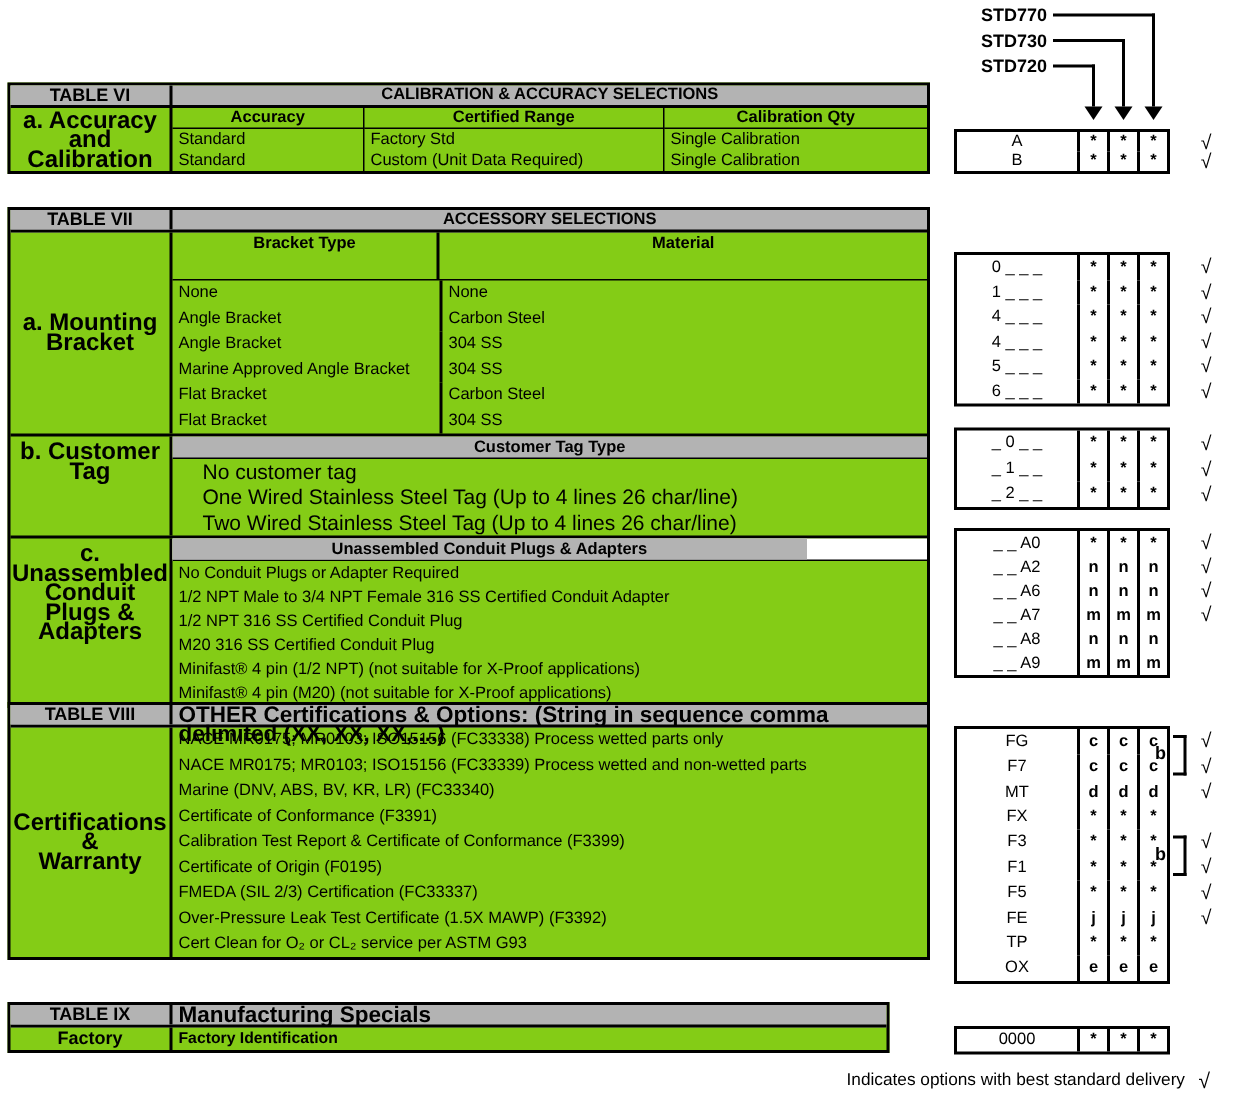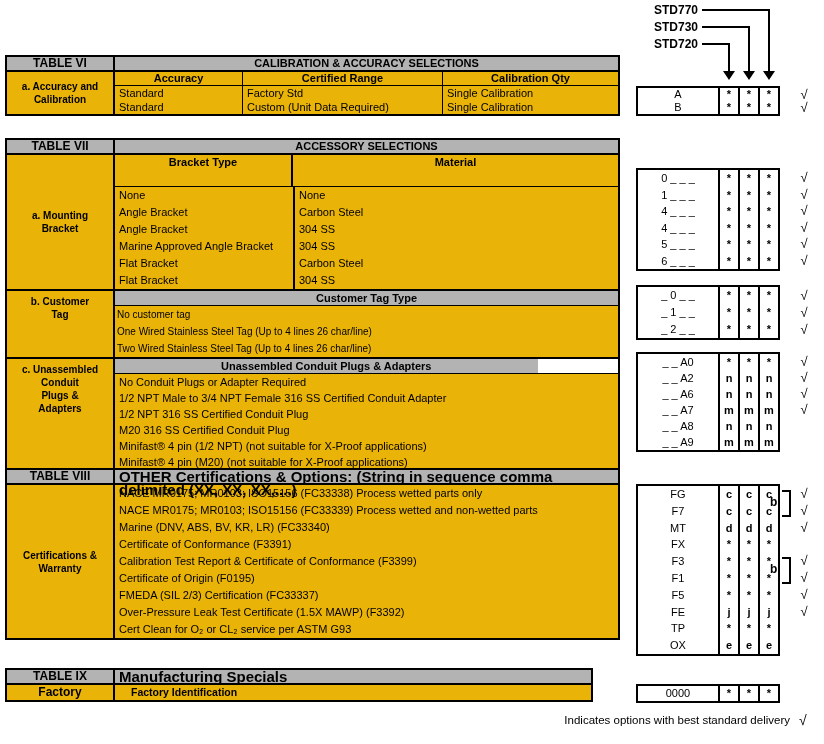--- a/index.html
+++ b/index.html
@@ -1,27 +1,27 @@
 <!DOCTYPE html>
 <html><head>
 <meta charset="utf-8">
 <style>
   *{margin:0;padding:0;box-sizing:border-box}
   html,body{background:#fff}
   body{width:824px;height:744px;position:relative;font-family:"Liberation Sans",sans-serif;color:#000;overflow:hidden}
 
   
-  .tbl{position:absolute;border:2px solid #000;background:#eab308}
+  .tbl{position:absolute;border:2px solid #000;background:#84cc16}
   .hdr{display:flex;height:15px;border-bottom:2px solid #000;background:#b3b3b3}
   .hdr .t{width:108px;border-right:2px solid #000;font-weight:bold;font-size:12px;text-align:center;line-height:13px;background:#b3b3b3}
   .hdr .h{flex:1;font-weight:bold;font-size:11px;text-align:center;line-height:13px}
   .hdr .h.left{text-align:left;padding-left:4px;font-size:15px}
   .sect{display:flex}
   .sect + .sect{border-top:2px solid #000}
-  .lbl{width:108px;border-right:2px solid #000;font-weight:bold;font-size:10px;text-align:center;
+  .lbl{width:108px;border-right:2px solid #000;font-weight:bold;font-size:16px;text-align:center;
        display:flex;flex-direction:column;justify-content:center;white-space:pre-line;line-height:13px}
   .lbl.top{justify-content:flex-start;padding-top:4px}
   .bodycol{flex:1;display:flex;flex-direction:column;min-width:0}
 
   
   .t6-grid{display:grid;grid-template-columns:128px 200px 1fr}
   .t6-grid .sh{font-weight:bold;font-size:11px;text-align:center;height:14px;line-height:13px;border-bottom:1px solid #000}
   .t6-grid .d{font-size:11px;height:14px;line-height:14px;padding-left:4px;white-space:nowrap}
   .t6-grid .b1{border-right:1px solid #000}
 
@@ -31,28 +31,28 @@
   .m-sub .c2{flex:1;font-weight:bold;font-size:11px;text-align:center;line-height:14px}
   .m-row{display:flex;height:17px}
   .m-c1{width:178px;font-size:11px;line-height:17px;padding-left:4px;white-space:nowrap}
   .m-c2{flex:1;border-left:2px solid #000;font-size:11px;line-height:17px;padding-left:4px;white-space:nowrap}
 
   
   .subhdr-full{height:15px;background:#b3b3b3;border-bottom:1px solid #000;font-weight:bold;font-size:11px;text-align:center;line-height:14px}
   .subhdr-part{height:15px;border-bottom:1px solid #000;display:flex;background:#fff}
   .subhdr-part .gray{width:84%;background:#b3b3b3;font-weight:bold;font-size:11px;text-align:center;line-height:14px}
 
-  .r-tag{height:17px;line-height:17px;font-size:10px;padding-left:2px;white-space:nowrap}
+  .r-tag{height:17px;line-height:17px;font-size:14px;padding-left:20px;white-space:nowrap}
   .r-cond{height:16px;line-height:16px;font-size:11px;padding-left:4px;white-space:nowrap}
   .r-cert{height:17px;line-height:17px;font-size:11px;padding-left:4px;white-space:nowrap}
 
   
   .t9-row{display:flex;height:15px}
   .t9-row .t{width:108px;border-right:2px solid #000;font-weight:bold;font-size:12px;text-align:center;line-height:14px}
-  .t9-row .h{flex:1;font-weight:bold;font-size:10.5px;padding-left:16px;line-height:14px}
+  .t9-row .h{flex:1;font-weight:bold;font-size:10.5px;padding-left:4px;line-height:14px}
 
   
   .codeblock{position:absolute;display:flex}
   .codebox{border:2px solid #000;display:flex;flex-direction:column;width:144px;background:#fff}
   .code-row{display:flex;height:var(--rh)}
   .code-cell{width:80px;font-size:11px;text-align:center;line-height:var(--rh);white-space:pre}
   .mark-cell{width:20px;border-left:2px solid #000;font-weight:bold;font-size:11px;text-align:center;line-height:var(--rh)}
   .checkcol{margin-left:16px;display:flex;flex-direction:column;padding-top:2px;width:16px}
   .check-row{height:var(--rh);line-height:var(--rh);font-size:13px;text-align:center}
 

